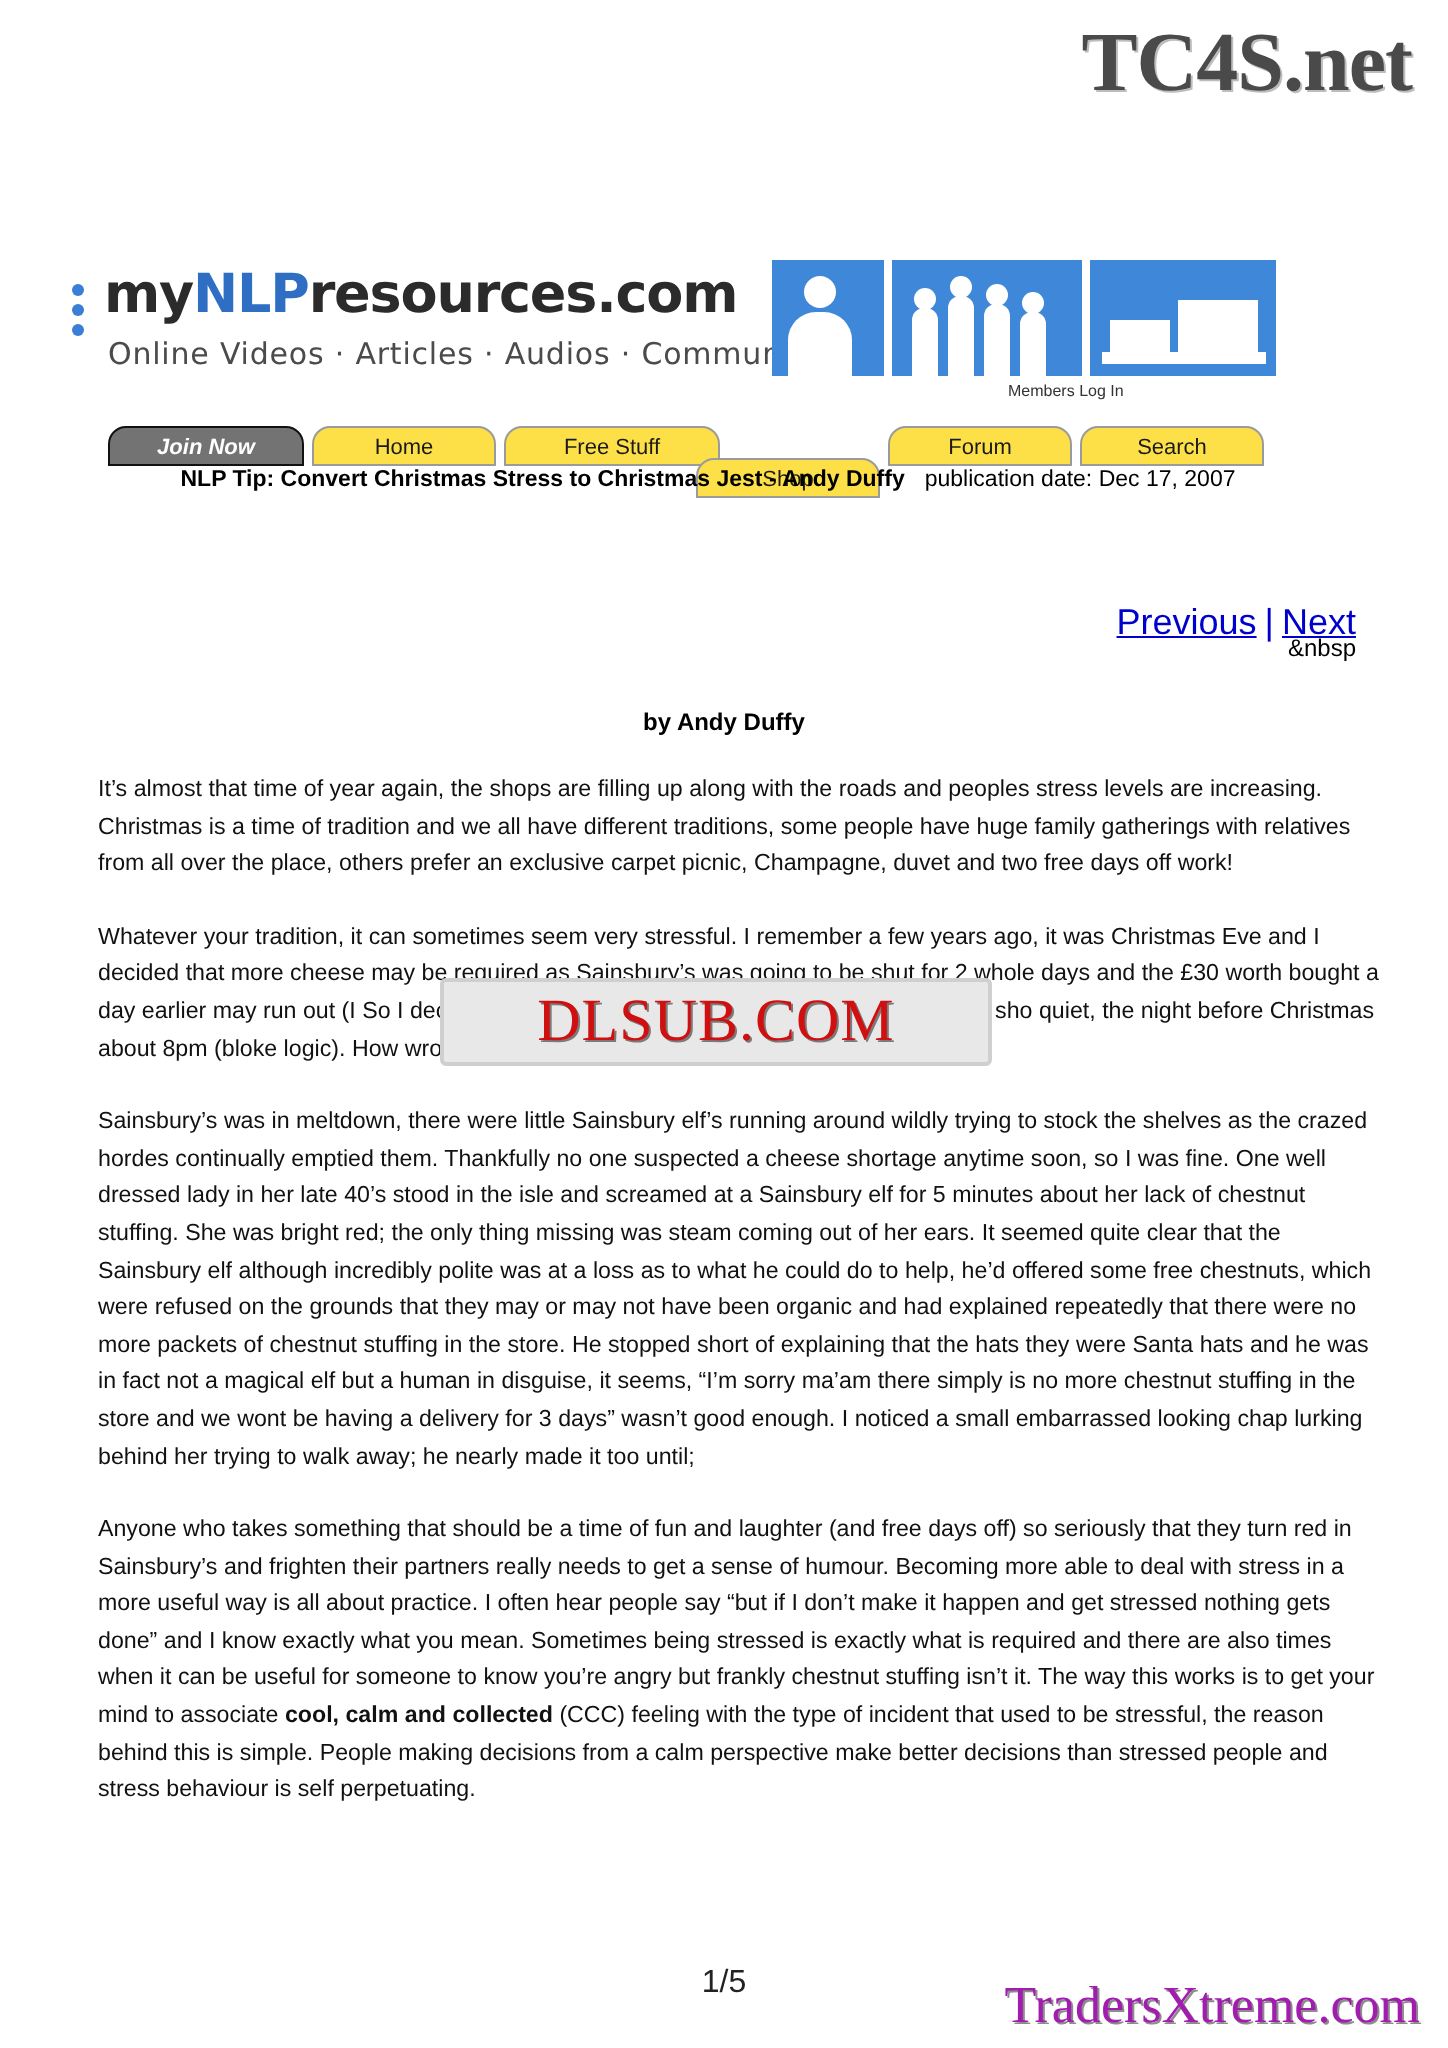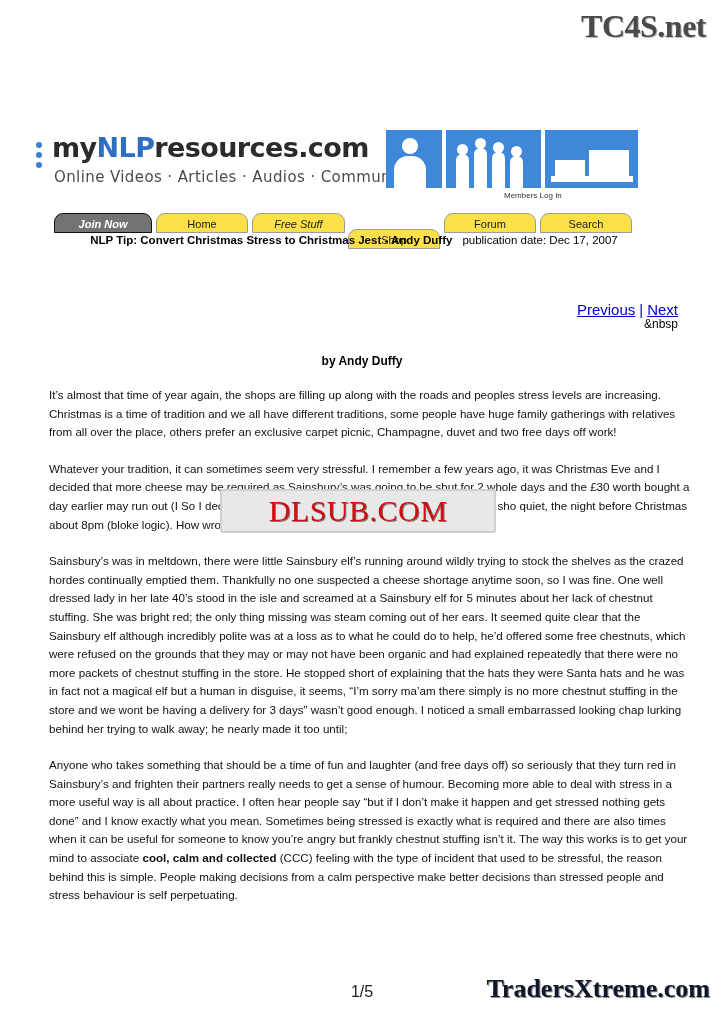--- a/index.html
+++ b/index.html
@@ -15,21 +15,21 @@
     position: relative;
     overflow: hidden;
   }
 
   
   .tc4s {
     position: absolute;
     top: 8px;
     right: 18px;
     font-family: "Liberation Serif", serif;
-    font-size: 32px;
+    font-size: 42px;
     font-weight: bold;
     color: #4a4a4a;
     letter-spacing: -0.5px;
     text-shadow: 1px 1px 0 #bdbdbd;
   }
 
   
   .banner {
     position: absolute;
     top: 130px;
@@ -147,21 +147,21 @@
   .tab.join {
     background: #737373;
     color: #ffffff;
     font-weight: bold;
     font-style: italic;
     border-color: #111111;
     left: 0;
     width: 98px;
   }
   .tab.home   { left: 102px; width: 92px; }
-  .tab.free   { left: 198px; width: 93px; font-style: italic; }
+  .tab.free   { left: 198px; width: 108px; }
   .tab.shop   { left: 294px; width: 92px; margin-top: 16px; }
   .tab.forum  { left: 390px; width: 92px; }
   .tab.search { left: 486px; width: 92px; }
 
   
   .titlebar {
     position: absolute;
     top: 234px;
     left: 0;
     width: 708px;
@@ -176,21 +176,21 @@
     color: #000;
     margin-left: 10px;
     font-weight: normal;
   }
 
   
   .pager {
     position: absolute;
     top: 301px;
     right: 46px;
-    font-size: 15px;
+    font-size: 18px;
     color: #000;
     text-align: right;
   }
   .pager a {
     color: #0000cc;
     text-decoration: underline;
   }
   .pager .sep { color: #0000cc; padding: 0 4px; }
   .nbsp {
     position: absolute;
@@ -252,26 +252,26 @@
     position: absolute;
     bottom: 23px;
     left: 0;
     width: 724px;
     text-align: center;
     font-size: 16px;
     color: #222;
   }
   .txtreme {
     position: absolute;
-    bottom: 20px;
+    bottom: 6px;
     right: 14px;
     font-family: "Liberation Serif", serif;
     font-size: 26px;
-    font-weight: bold;
-    color: #0f172a;
+    font-weight: normal;
+    color: #a21caf;
     text-shadow: 1px 1px 0 #8c8c8c;
     white-space: nowrap;
   }
 </style>
 </head>
 <body>
 
 <div class="tc4s">TC4S.net</div>
 
 <div class="banner">

